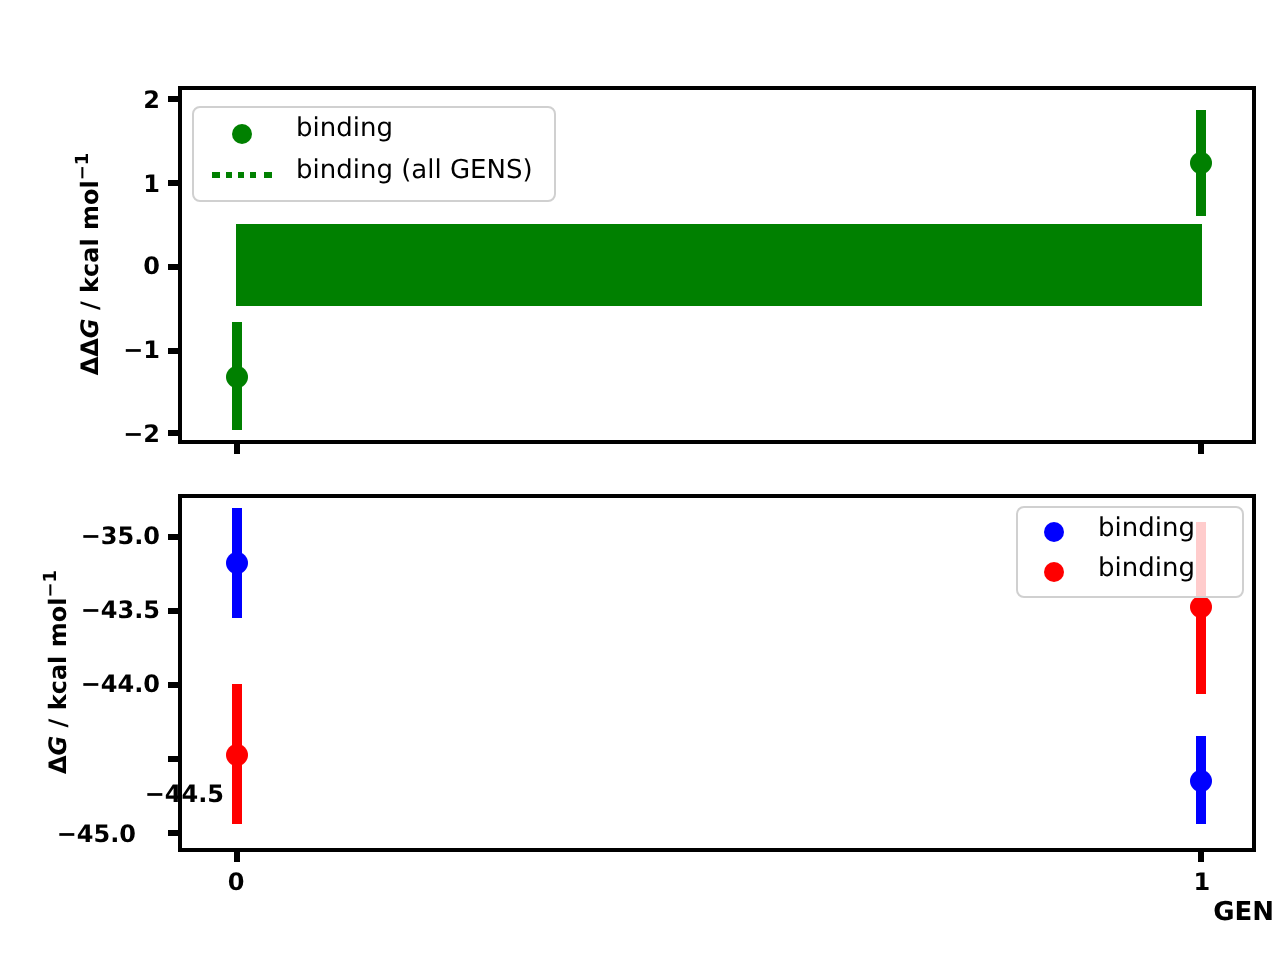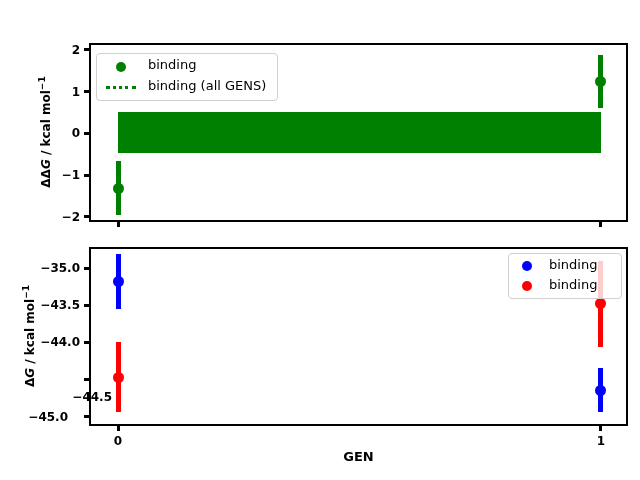--- a/index.html
+++ b/index.html
@@ -21,21 +21,21 @@
   .ylabel{
     position:absolute; width:220px; height:16px; line-height:16px;
     text-align:center; transform:rotate(-90deg);
     font-size:12px; font-weight:bold; z-index:6; white-space:nowrap;
   }
   #ylabel0{left:-68px; top:124px;}
   #ylabel1{left:-84px; top:328px;}
   .ylabel i{font-style:italic;}
   .ylabel sup{font-size:9px;}
   .xlabel{
-    position:absolute; left:90px; top:449px; width:537px; text-align:center;
+    position:absolute; left:100px; top:449px; width:537px; text-align:right;
     font-size:13px; font-weight:bold; z-index:6;
   }
   .tick{position:absolute; background:#000; z-index:4;}
   .ticklab{position:absolute; font-size:12px; font-weight:bold; z-index:5; line-height:16px;}
   .ylab{text-align:right;}
   .xlab{text-align:center;}
   .band{position:absolute; z-index:1;}
   .ebar{position:absolute; z-index:2;}
   .marker{position:absolute; border-radius:50%; z-index:3;}
   .legend{

